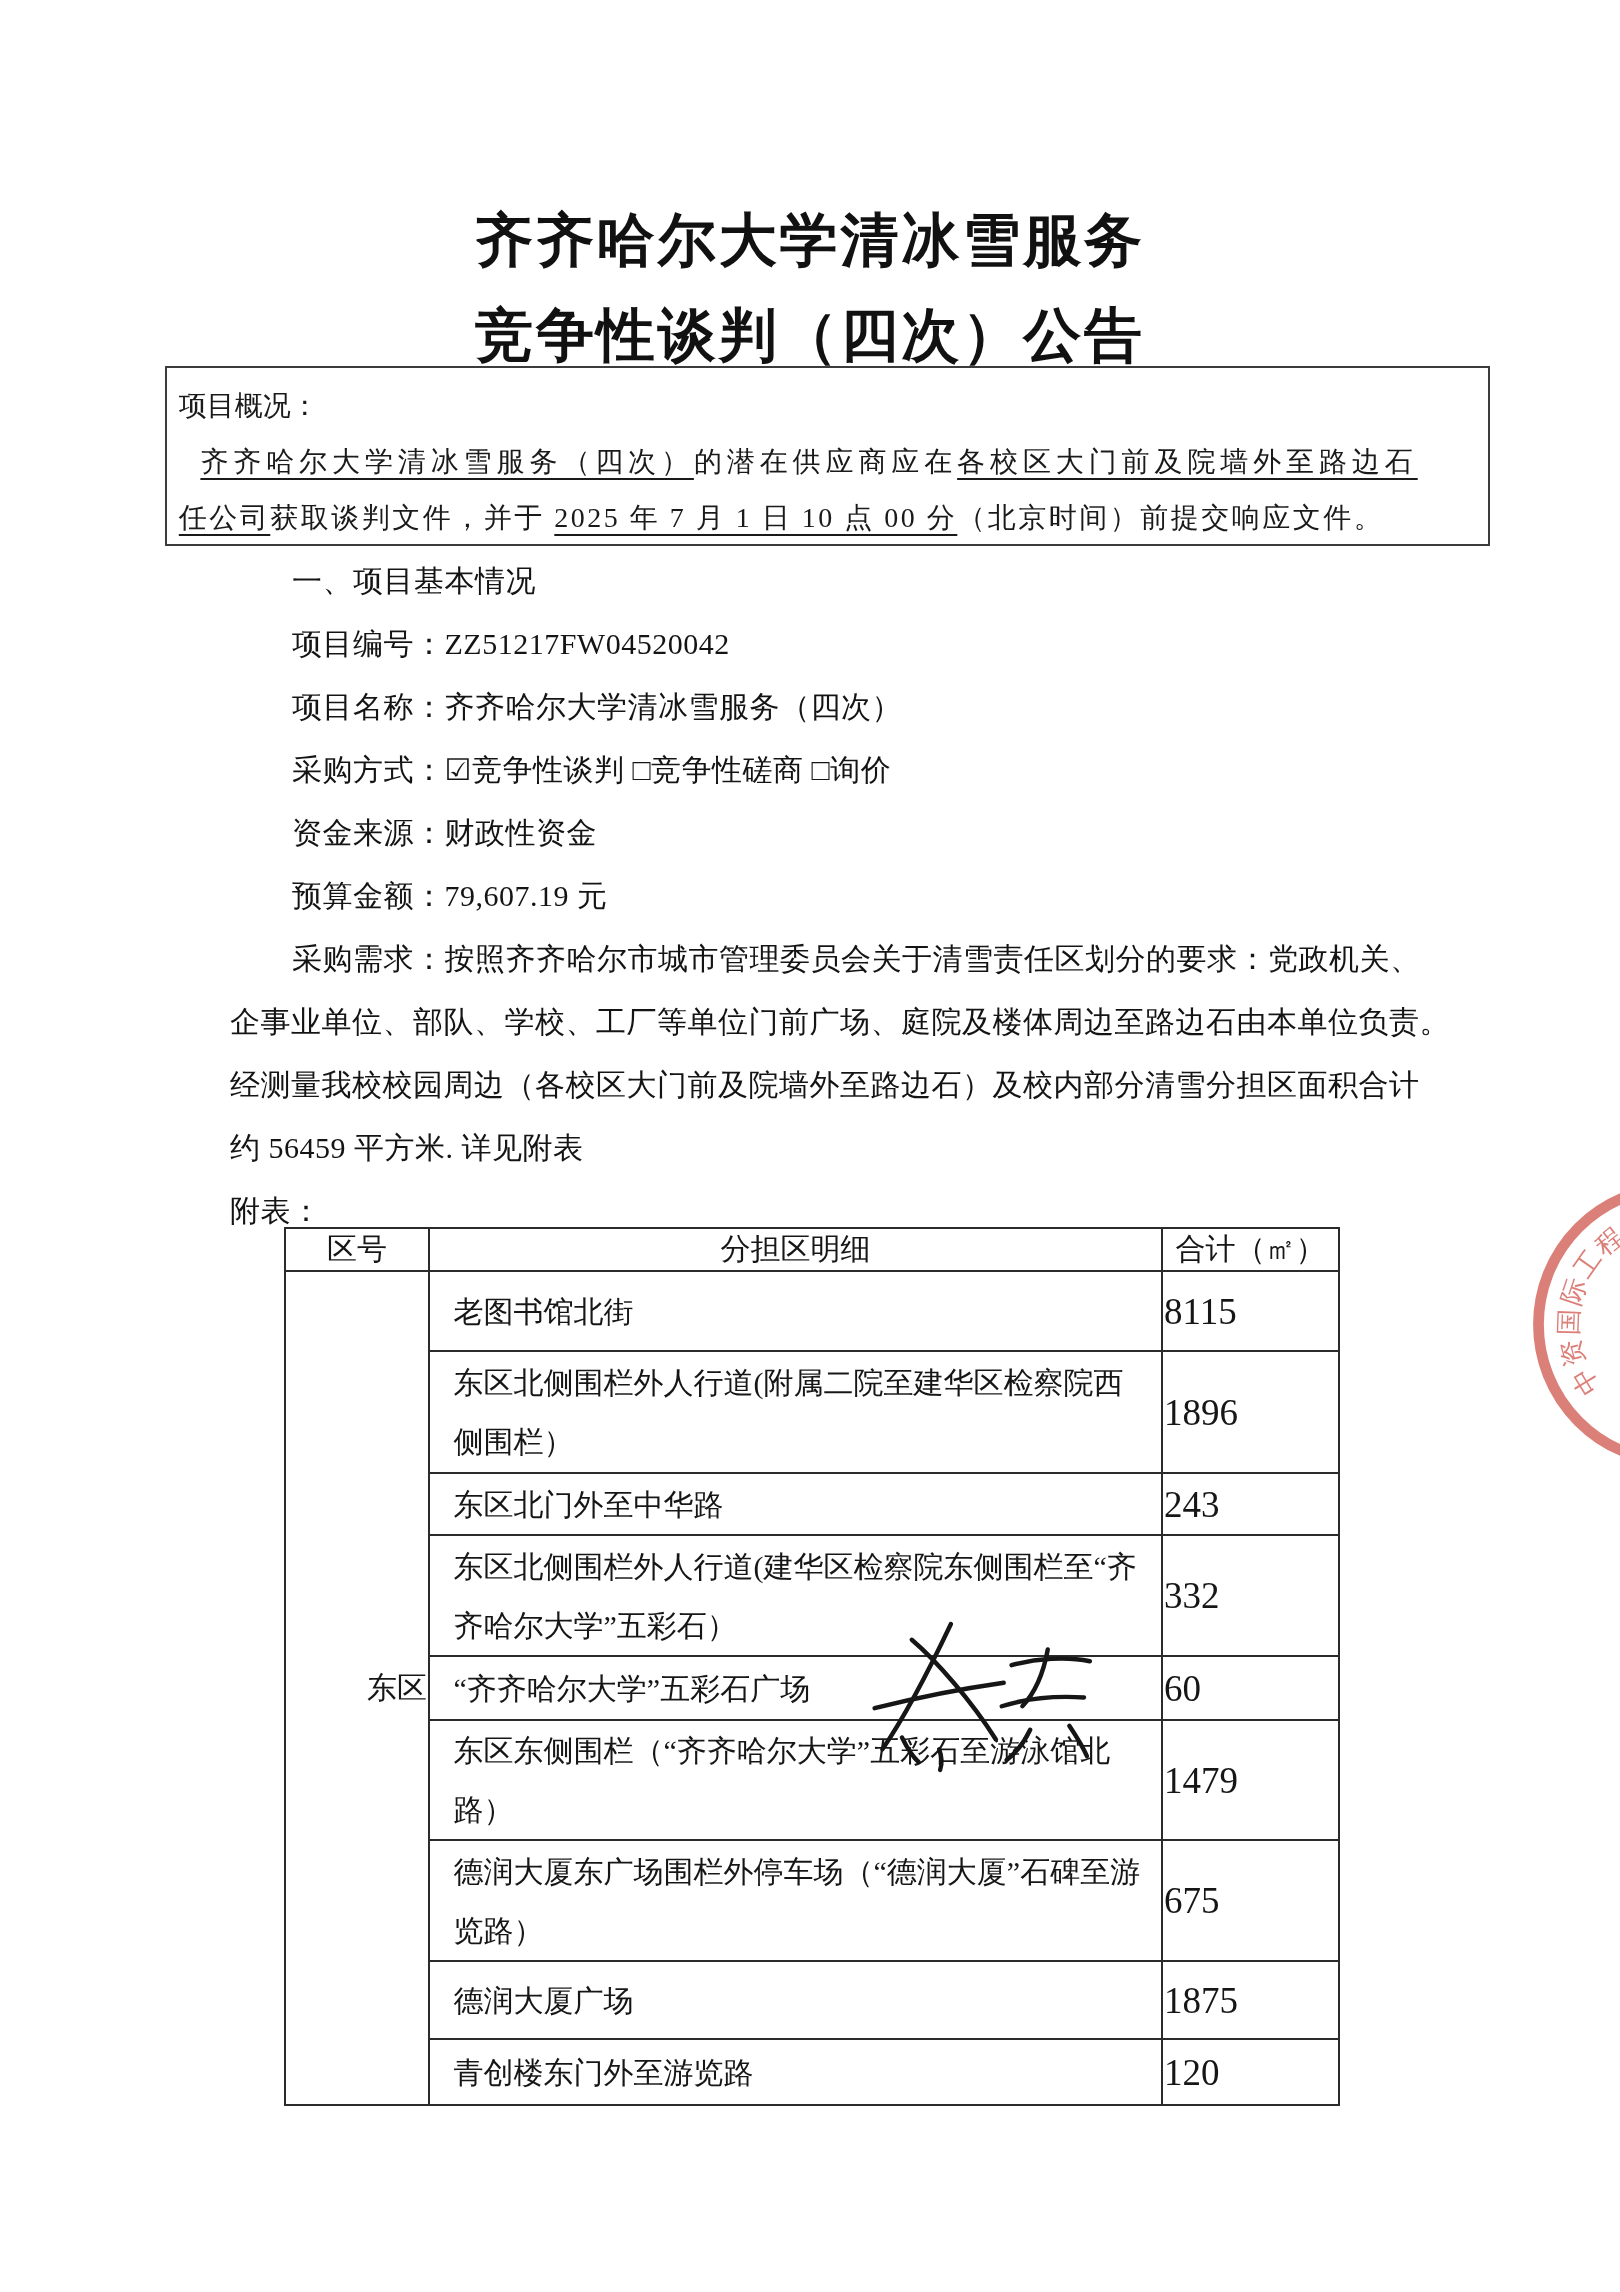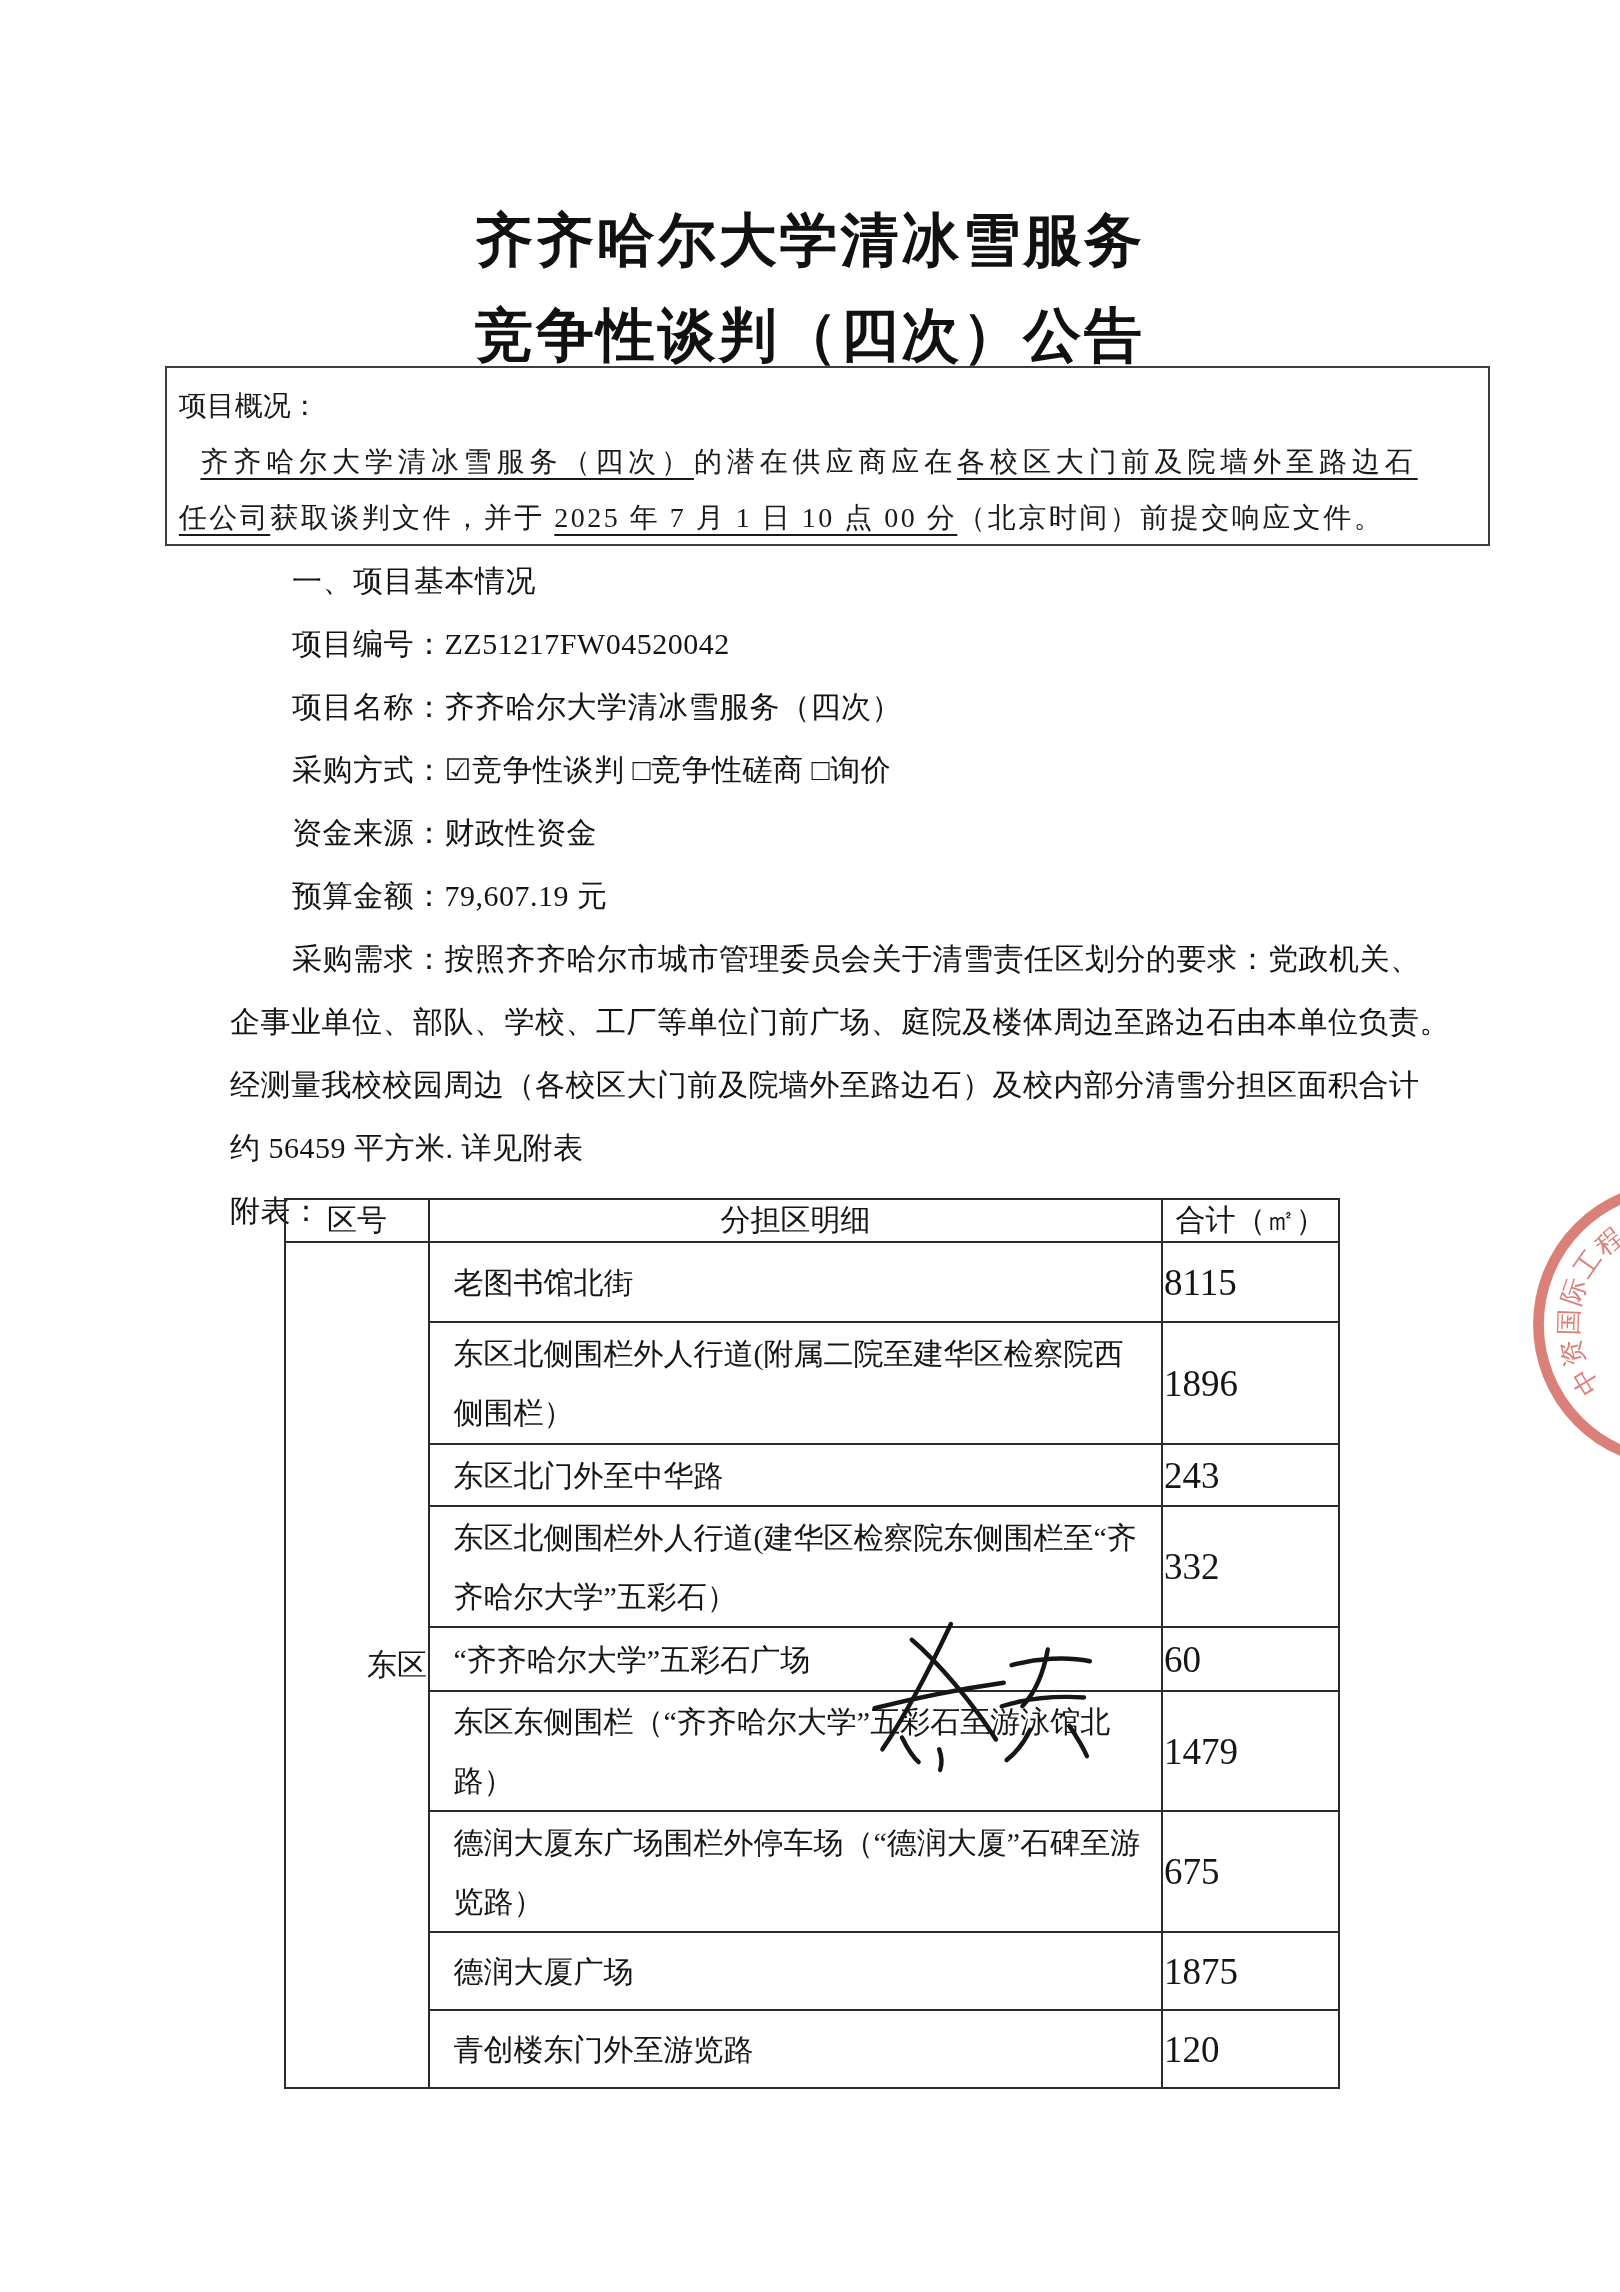--- a/index.html
+++ b/index.html
@@ -36,37 +36,37 @@
   }
   
   .body-text{
     position:absolute;top:549px;left:230px;width:1237px;
     font-size:30px;letter-spacing:0.5px;color:#141414;
   }
   .line{height:63px;line-height:63px;white-space:nowrap;}
   .indent{padding-left:62px;}
   
   table.appendix{
-    position:absolute;top:1198px;left:284px;
+    position:absolute;top:1227px;left:284px;
     border-collapse:collapse;table-layout:fixed;
     font-size:30px;color:#161616;
   }
   table.appendix td,table.appendix th{
     border:2px solid #2b2b2b;
     font-weight:normal;box-sizing:border-box;
     background:transparent;
   }
   col.c1{width:144px;}col.c2{width:733px;}col.c3{width:177px;}
   table.appendix th{height:39px;text-align:center;padding:0;}
   td.zone-cell{text-align:right;vertical-align:middle;}
   td.detail{padding:0 13.7px 0 23.5px;line-height:59px;vertical-align:middle;}
   td.area{text-align:left;vertical-align:middle;font-size:37px;}
   tr.h82 {height:80px;} tr.h124{height:122px;} tr.h63{height:62px;}
   tr.h123{height:121px;} tr.h65{height:64px;} tr.h122{height:120px;}
-  tr.h123b{height:121px;} tr.h80{height:78px;} tr.h63b{height:78px;margin-left:22px;}
+  tr.h123b{height:121px;} tr.h80{height:78px;} tr.h63b{height:66px;margin-left:22px;}
   table.appendix thead th{border-bottom:2.9px solid #2b2b2b;}
   
   .stamp{position:absolute;left:1503px;top:1150px;opacity:0.82;}
   
   .signature{position:absolute;left:855px;top:1612px;}
 </style>
 </head>
 <body>
 
 <div class="page">

